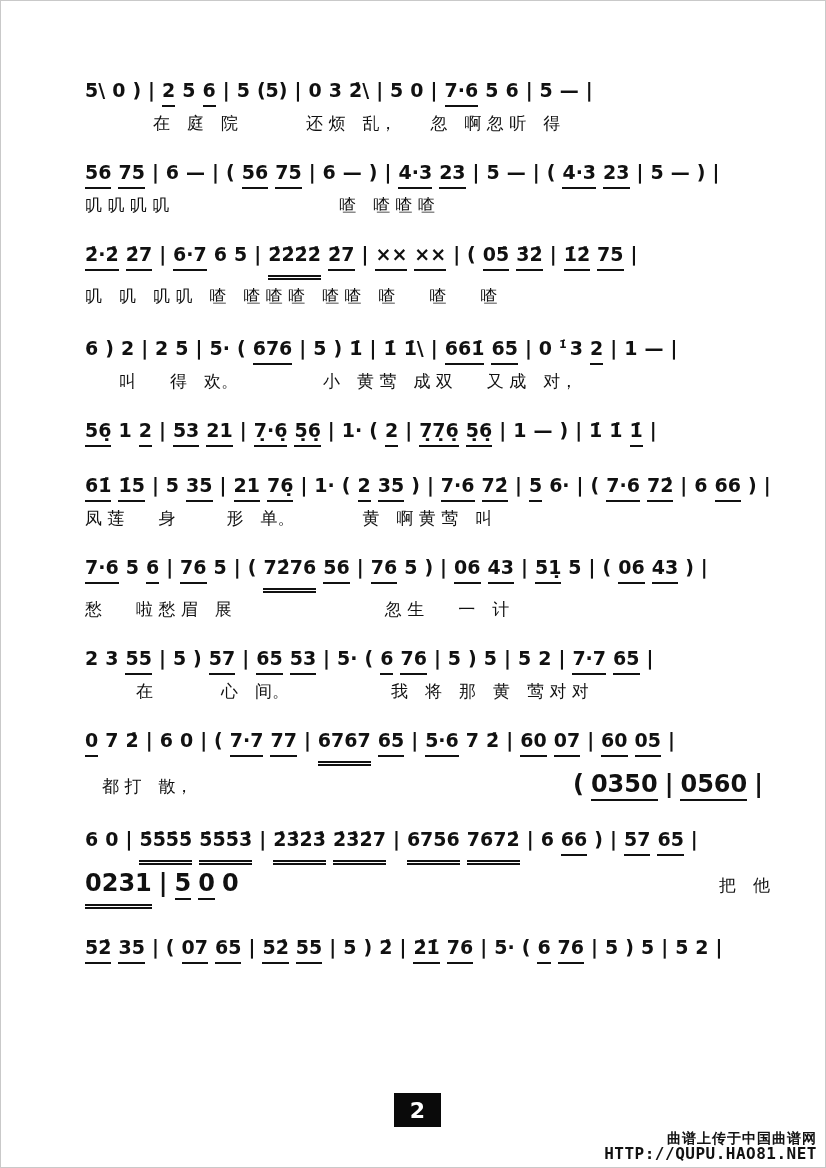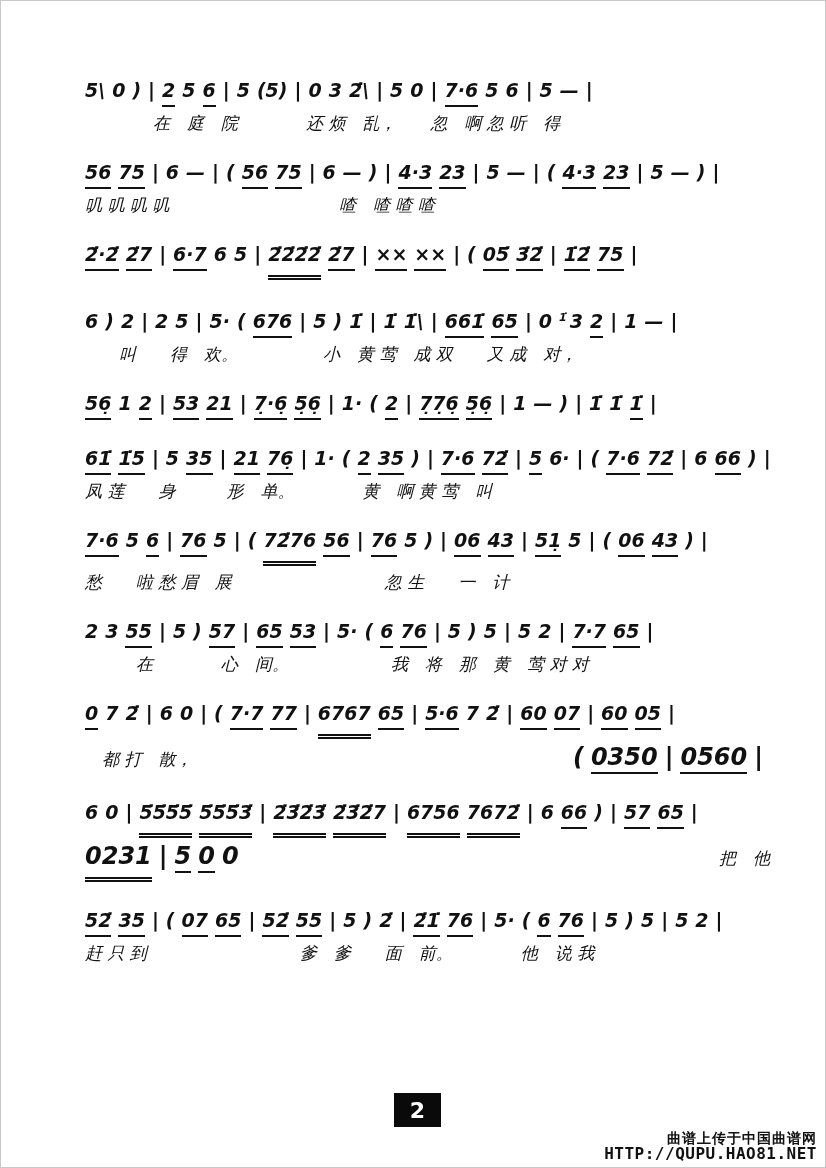--- a/index.html
+++ b/index.html
@@ -2,21 +2,21 @@
 <html><head>
 <meta charset="utf-8">
 <style>
   html,body{margin:0;padding:0;}
   body{
     width:826px;height:1168px;position:relative;background:#ffffff;
     font-family:"DejaVu Sans",sans-serif;color:#111;overflow:hidden;
   }
   .page{position:absolute;inset:0;border:1px solid #c9c9c9;background:#fff;}
   .score{position:absolute;left:84px;top:76px;width:685px;}
-  .system{margin-bottom:25px;font-style:italic;}
+  .system{margin-bottom:25px;}
   .notes{font-size:19px;font-weight:bold;white-space:nowrap;line-height:26px;}
   .tok{display:inline-block;margin-right:7px;padding-bottom:2px;}
   .u1{border-bottom:2px solid #111;}
   .u2{border-bottom:5px double #111;padding-bottom:8px;}
   .small{font-size:11px;vertical-align:super;margin-right:3px;}
   .lyr,.sub{display:flex;justify-content:space-between;align-items:baseline;
     font-size:17px;margin-top:5px;line-height:22px;}
   .lyr span,.sub span{white-space:pre;}
   .sub .notes{font-size:24px;}
   .page-badge{
@@ -45,20 +45,24 @@
       </div>
       <div class="system">
         <div class="notes"><span><span class="tok u1">56</span><span class="tok u1">75</span><span class="tok">|</span><span class="tok">6</span><span class="tok">—</span><span class="tok">|</span><span class="tok">(</span><span class="tok u1">56</span><span class="tok u1">75</span><span class="tok">|</span><span class="tok">6</span><span class="tok">—</span><span class="tok">)</span><span class="tok">|</span><span class="tok u1">4·3</span><span class="tok u1">23</span><span class="tok">|</span><span class="tok">5</span><span class="tok">—</span><span class="tok">|</span><span class="tok">(</span><span class="tok u1">4·3</span><span class="tok u1">23</span><span class="tok">|</span><span class="tok">5</span><span class="tok">—</span><span class="tok">)</span><span class="tok">|</span></span></div>
         <div class="lyr">
           <span>叽 叽 叽 叽　　　　　　　　　　喳　喳 喳 喳</span>
           <span></span>
         </div>
       </div>
       <div class="system">
         <div class="notes"><span><span class="tok u1">2̇·2̇</span><span class="tok u1">2̇7</span><span class="tok">|</span><span class="tok u1">6·7</span><span class="tok">6</span><span class="tok">5</span><span class="tok">|</span><span class="tok u2">2̇2̇2̇2̇</span><span class="tok u1">2̇7</span><span class="tok">|</span><span class="tok u1">××</span><span class="tok u1">××</span><span class="tok">|</span><span class="tok">(</span><span class="tok u1">05̇</span><span class="tok u1">3̇2̇</span><span class="tok">|</span><span class="tok u1">1̇2̇</span><span class="tok u1">75</span><span class="tok">|</span></span></div>
+        <div class="lyr">
+          <span>叽　叽　叽 叽　喳　喳 喳 喳　喳 喳　喳　　喳　　喳</span>
+          <span></span>
+        </div>
       </div>
       <div class="system">
         <div class="notes"><span><span class="tok">6</span><span class="tok">)</span><span class="tok">2</span><span class="tok">|</span><span class="tok">2</span><span class="tok">5</span><span class="tok">|</span><span class="tok">5·</span><span class="tok">(</span><span class="tok u1">676</span><span class="tok">|</span><span class="tok">5</span><span class="tok">)</span><span class="tok">1̇</span><span class="tok">|</span><span class="tok">1̇</span><span class="tok">1̇\</span><span class="tok">|</span><span class="tok u1">661̇</span><span class="tok u1">65</span><span class="tok">|</span><span class="tok">0</span><span class="tok small">1̇</span><span class="tok">3</span><span class="tok u1">2</span><span class="tok">|</span><span class="tok">1</span><span class="tok">—</span><span class="tok">|</span></span></div>
         <div class="lyr">
           <span>　　叫　　得　欢。　　　　　小　黄 莺　成 双　　又 成　对，</span>
           <span></span>
         </div>
       </div>
       <div class="system">
         <div class="notes"><span><span class="tok u1">56̣</span><span class="tok">1</span><span class="tok u1">2</span><span class="tok">|</span><span class="tok u1">53</span><span class="tok u1">21</span><span class="tok">|</span><span class="tok u1">7̣·6̣</span><span class="tok u1">5̣6̣</span><span class="tok">|</span><span class="tok">1·</span><span class="tok">(</span><span class="tok u1">2</span><span class="tok">|</span><span class="tok u1">7̣7̣6̣</span><span class="tok u1">5̣6̣</span><span class="tok">|</span><span class="tok">1</span><span class="tok">—</span><span class="tok">)</span><span class="tok">|</span><span class="tok">1̇</span><span class="tok">1̇</span><span class="tok u1">1̇</span><span class="tok">|</span></span></div>
@@ -93,24 +97,20 @@
       </div>
       <div class="system">
         <div class="notes"><span><span class="tok">6</span><span class="tok">0</span><span class="tok">|</span><span class="tok u2">5̇5̇5̇5̇</span><span class="tok u2">5̇5̇5̇3̇</span><span class="tok">|</span><span class="tok u2">2̇3̇2̇3̇</span><span class="tok u2">2̇3̇2̇7</span><span class="tok">|</span><span class="tok u2">6756</span><span class="tok u2">7672̇</span><span class="tok">|</span><span class="tok">6</span><span class="tok u1">66</span><span class="tok">)</span><span class="tok">|</span><span class="tok u1">57</span><span class="tok u1">65</span><span class="tok">|</span></span></div>
         <div class="sub">
           <span class="notes"><span><span class="tok u2">0231</span><span class="tok">|</span><span class="tok u1">5</span><span class="tok u1">0</span><span class="tok">0</span></span></span>
           <span>把　他</span>
         </div>
       </div>
       <div class="system">
         <div class="notes"><span><span class="tok u1">52̇</span><span class="tok u1">35</span><span class="tok">|</span><span class="tok">(</span><span class="tok u1">07</span><span class="tok u1">65</span><span class="tok">|</span><span class="tok u1">52̇</span><span class="tok u1">55</span><span class="tok">|</span><span class="tok">5</span><span class="tok">)</span><span class="tok">2̇</span><span class="tok">|</span><span class="tok u1">2̇1̇</span><span class="tok u1">76</span><span class="tok">|</span><span class="tok">5·</span><span class="tok">(</span><span class="tok u1">6</span><span class="tok u1">76</span><span class="tok">|</span><span class="tok">5</span><span class="tok">)</span><span class="tok">5</span><span class="tok">|</span><span class="tok">5</span><span class="tok">2</span><span class="tok">|</span></span></div>
-        <div class="lyr">
-          <span>赶 只 到　　　　　　　　　爹　爹　　面　前。　　　　他　说 我</span>
-          <span></span>
-        </div>
       </div>
     </div>
 
   <div class="page-badge">
     <span>2</span>
   </div>
 
   <div class="credit">
     <div class="c1">曲谱上传于中国曲谱网</div>
     <div class="c2">HTTP://QUPU.HAO81.NET</div>

